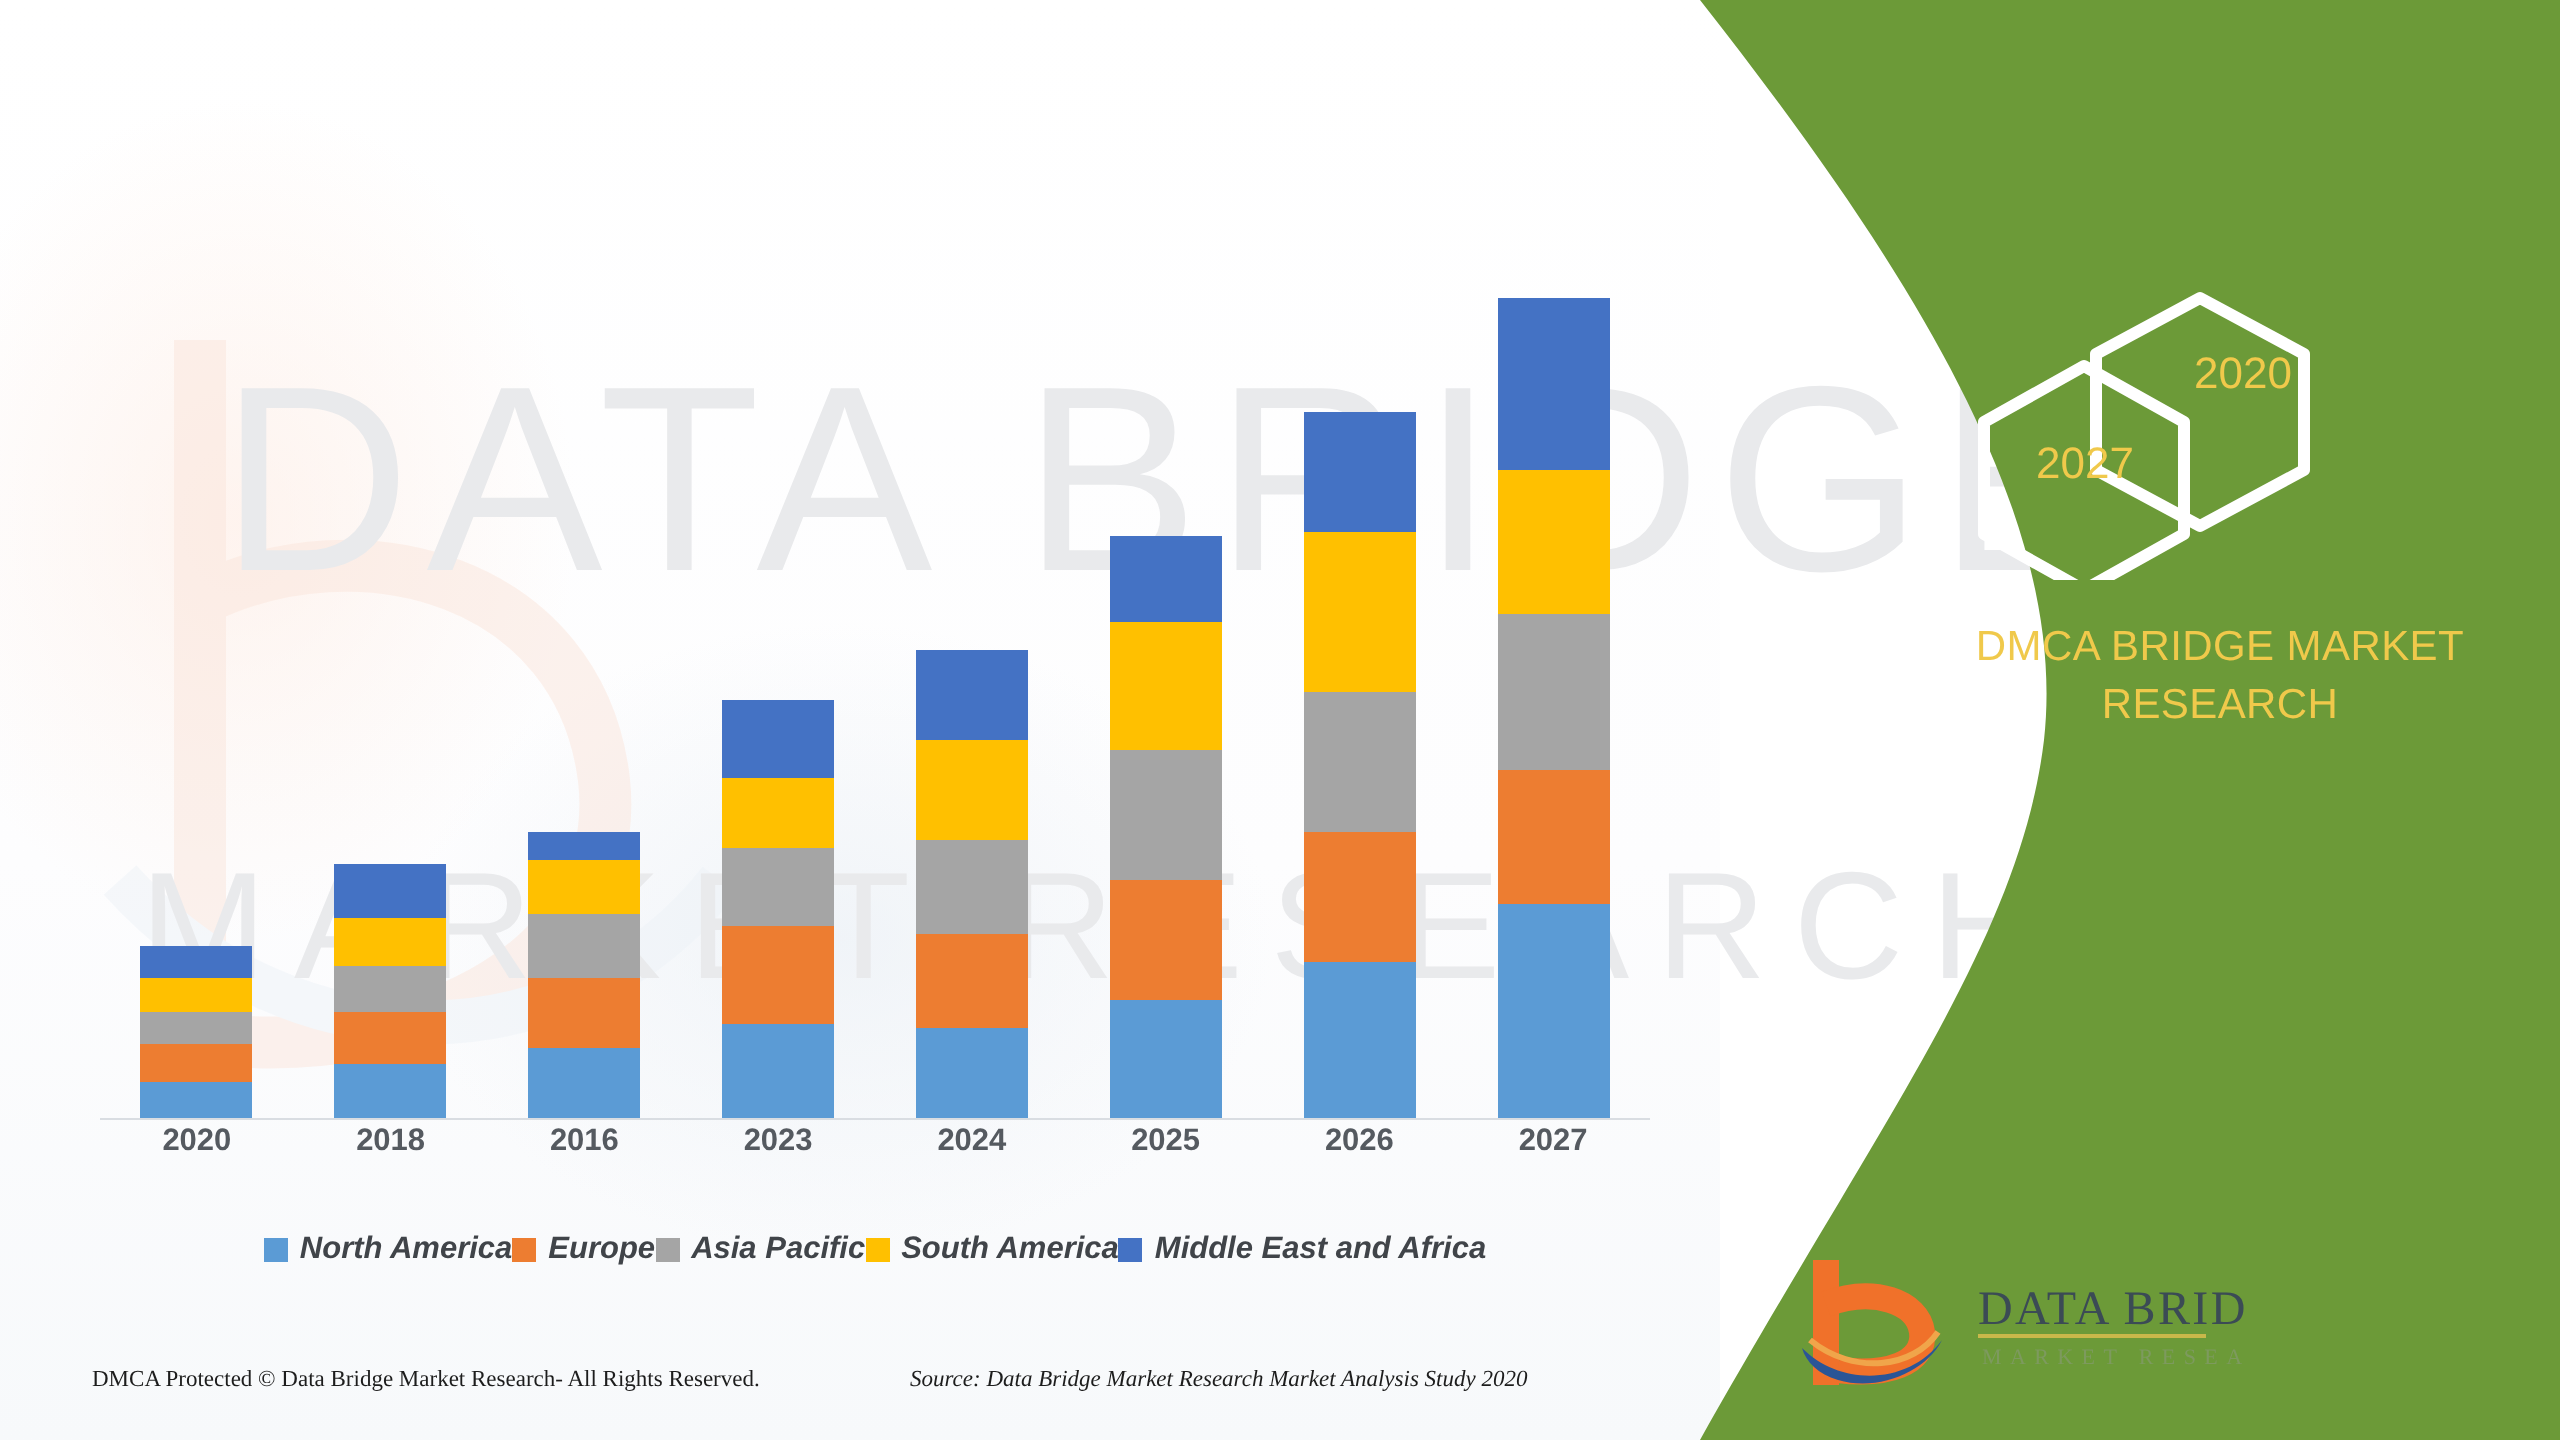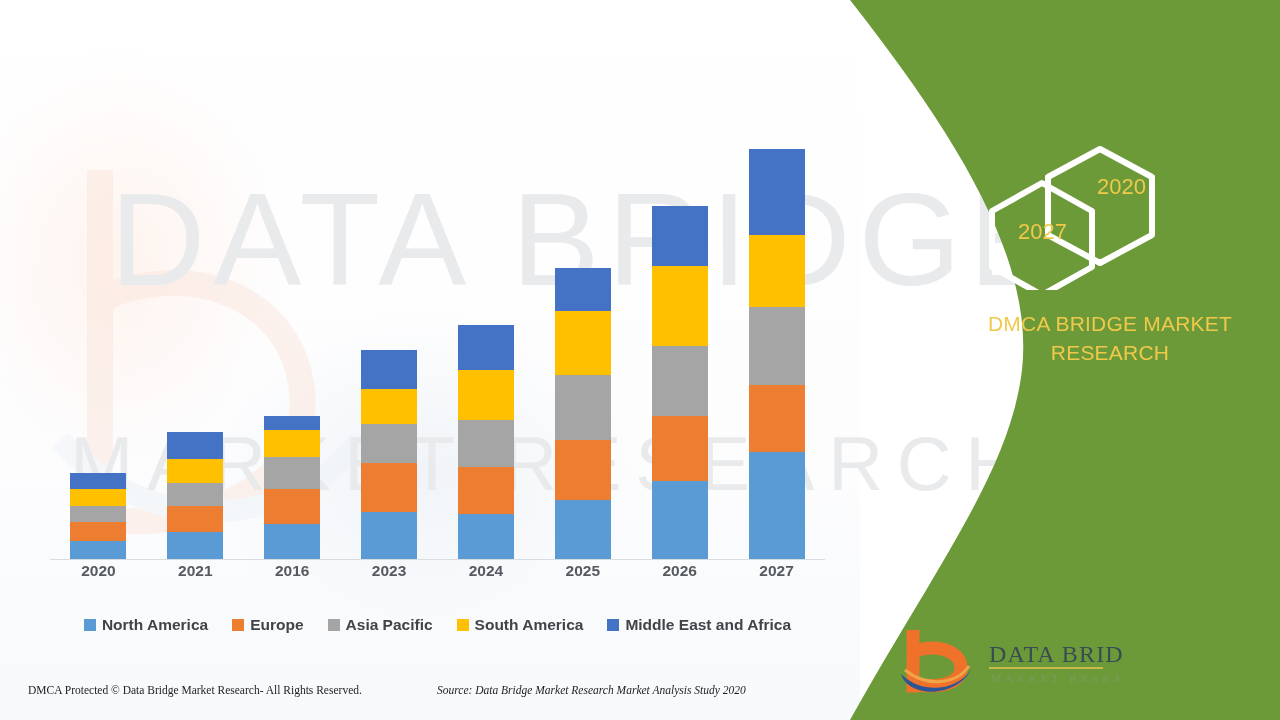--- a/index.html
+++ b/index.html
@@ -36,28 +36,28 @@
   .plot{position:absolute;left:0;right:0;bottom:1px;top:0;display:flex;align-items:flex-end;}
   .col{flex:1 1 0;display:flex;justify-content:center;align-items:flex-end;height:100%;}
   .bar{width:56px;display:flex;flex-direction:column;justify-content:flex-end;}
   .seg{width:100%;}
 
   .xaxis{position:absolute;left:50px;top:562px;width:775px;display:flex;}
   .xtick{flex:1 1 0;text-align:center;color:#555a60;font-size:15.5px;font-weight:700;}
 
   
   .legend{position:absolute;left:50px;top:616px;width:775px;display:flex;
-    justify-content:center;align-items:center;gap:24px;}
+    justify-content:center;align-items:center;gap:0;font-style:italic;}
   .lg{display:flex;align-items:center;gap:6px;}
   .lg-sw{width:12px;height:12px;display:block;}
   .lg-tx{color:#404449;font-size:15.5px;font-weight:700;white-space:nowrap;}
 
   
   .foot{position:absolute;top:684px;color:#1d1d1d;font-size:11.5px;
-    font-family:"Liberation Serif", serif;white-space:nowrap;}
+    font-family:"Liberation Serif", serif;white-space:nowrap;margin-left:18px;}
   .foot-left{left:28px;}
   .foot-right{left:437px;font-style:italic;}
 
   
   .green{position:absolute;right:0;top:0;width:470px;height:720px;}
   .green svg{display:block;width:470px;height:720px;}
 
   .g-title{position:absolute;right:28px;top:10px;width:372px;text-align:right;
     color:#ffffff;font-size:21.5px;line-height:1.45;font-weight:400;}
 
@@ -163,21 +163,21 @@
             <div class="seg" style="background: rgb(165, 165, 165); height: 77.9px;"></div>
             <div class="seg" style="background: rgb(237, 125, 49); height: 67.65px;"></div>
             <div class="seg" style="background: rgb(91, 155, 213); height: 106.6px;"></div>
           </div>
         </div>
       </div>
     <div class="axis-line"></div>
   </div>
   <div class="xaxis" id="xaxis">
       <div class="xtick">2020</div>
-      <div class="xtick">2021</div>
+      <div class="xtick">2018</div>
       <div class="xtick">2016</div>
       <div class="xtick">2023</div>
       <div class="xtick">2024</div>
       <div class="xtick">2025</div>
       <div class="xtick">2026</div>
       <div class="xtick">2027</div>
     </div>
 
   <div class="legend" id="legend">
       <div class="lg">

